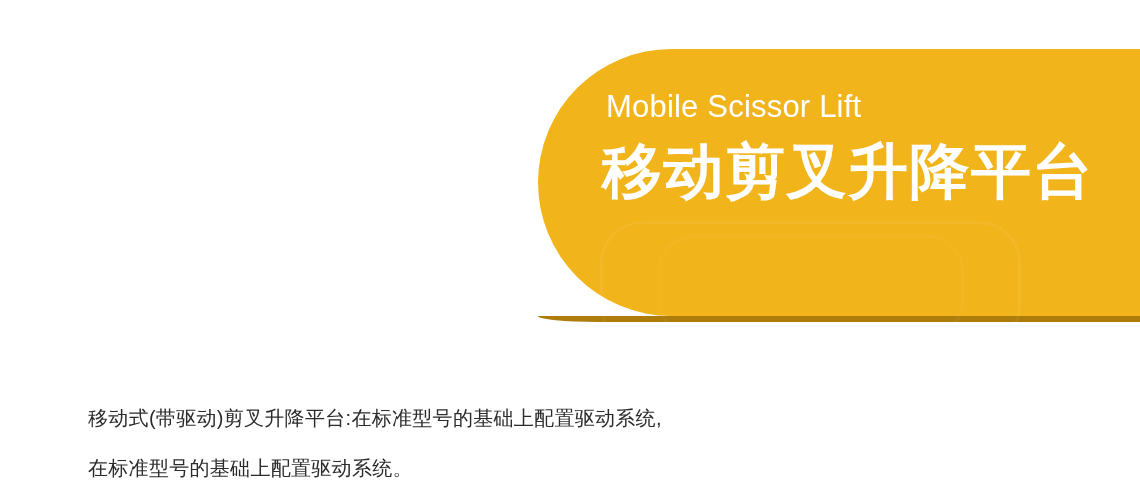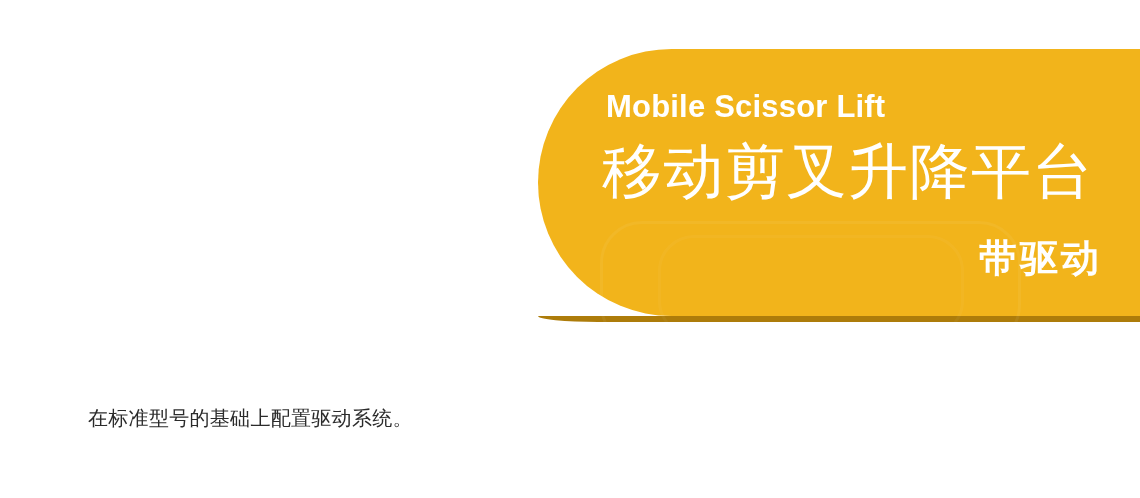--- a/index.html
+++ b/index.html
@@ -77,32 +77,32 @@
     top: 0;
     width: 602px;
     height: 273px;
   }
   #eyebrow {
     position: absolute;
     left: 68px;
     top: 42px;
     color: #ffffff;
     font-size: 31px;
-    font-weight: bold;
+    font-weight: normal;
     letter-spacing: 0.2px;
     line-height: 1;
     white-space: nowrap;
   }
   #headline {
     position: absolute;
     left: 64px;
     top: 93px;
     color: #ffffff;
     font-size: 60px;
-    font-weight: normal;
+    font-weight: bold;
     line-height: 1;
     letter-spacing: 1.5px;
     white-space: nowrap;
   }
   #subhead {
     position: absolute;
     right: 38px;
     top: 190px;
     color: #ffffff;
     font-size: 38px;
@@ -136,20 +136,20 @@
   <div id="banner-baseline"></div>
 
   <div id="banner-watermark"></div>
   <div id="banner-watermark-2"></div>
 
   <div id="banner-text">
     <div id="eyebrow">Mobile Scissor Lift</div>
 
     <div id="headline">移动剪叉升降平台</div>
 
-    <div id="subhead">带驱动</div>
   </div>
 
 </div>
 
 <div id="description">
+  <div class="desc-line">移动式(带驱动)剪叉升降平台:在标准型号的基础上配置驱动系统,</div>
   <div class="desc-line">在标准型号的基础上配置驱动系统。</div>
 </div>
 
 </body></html>

